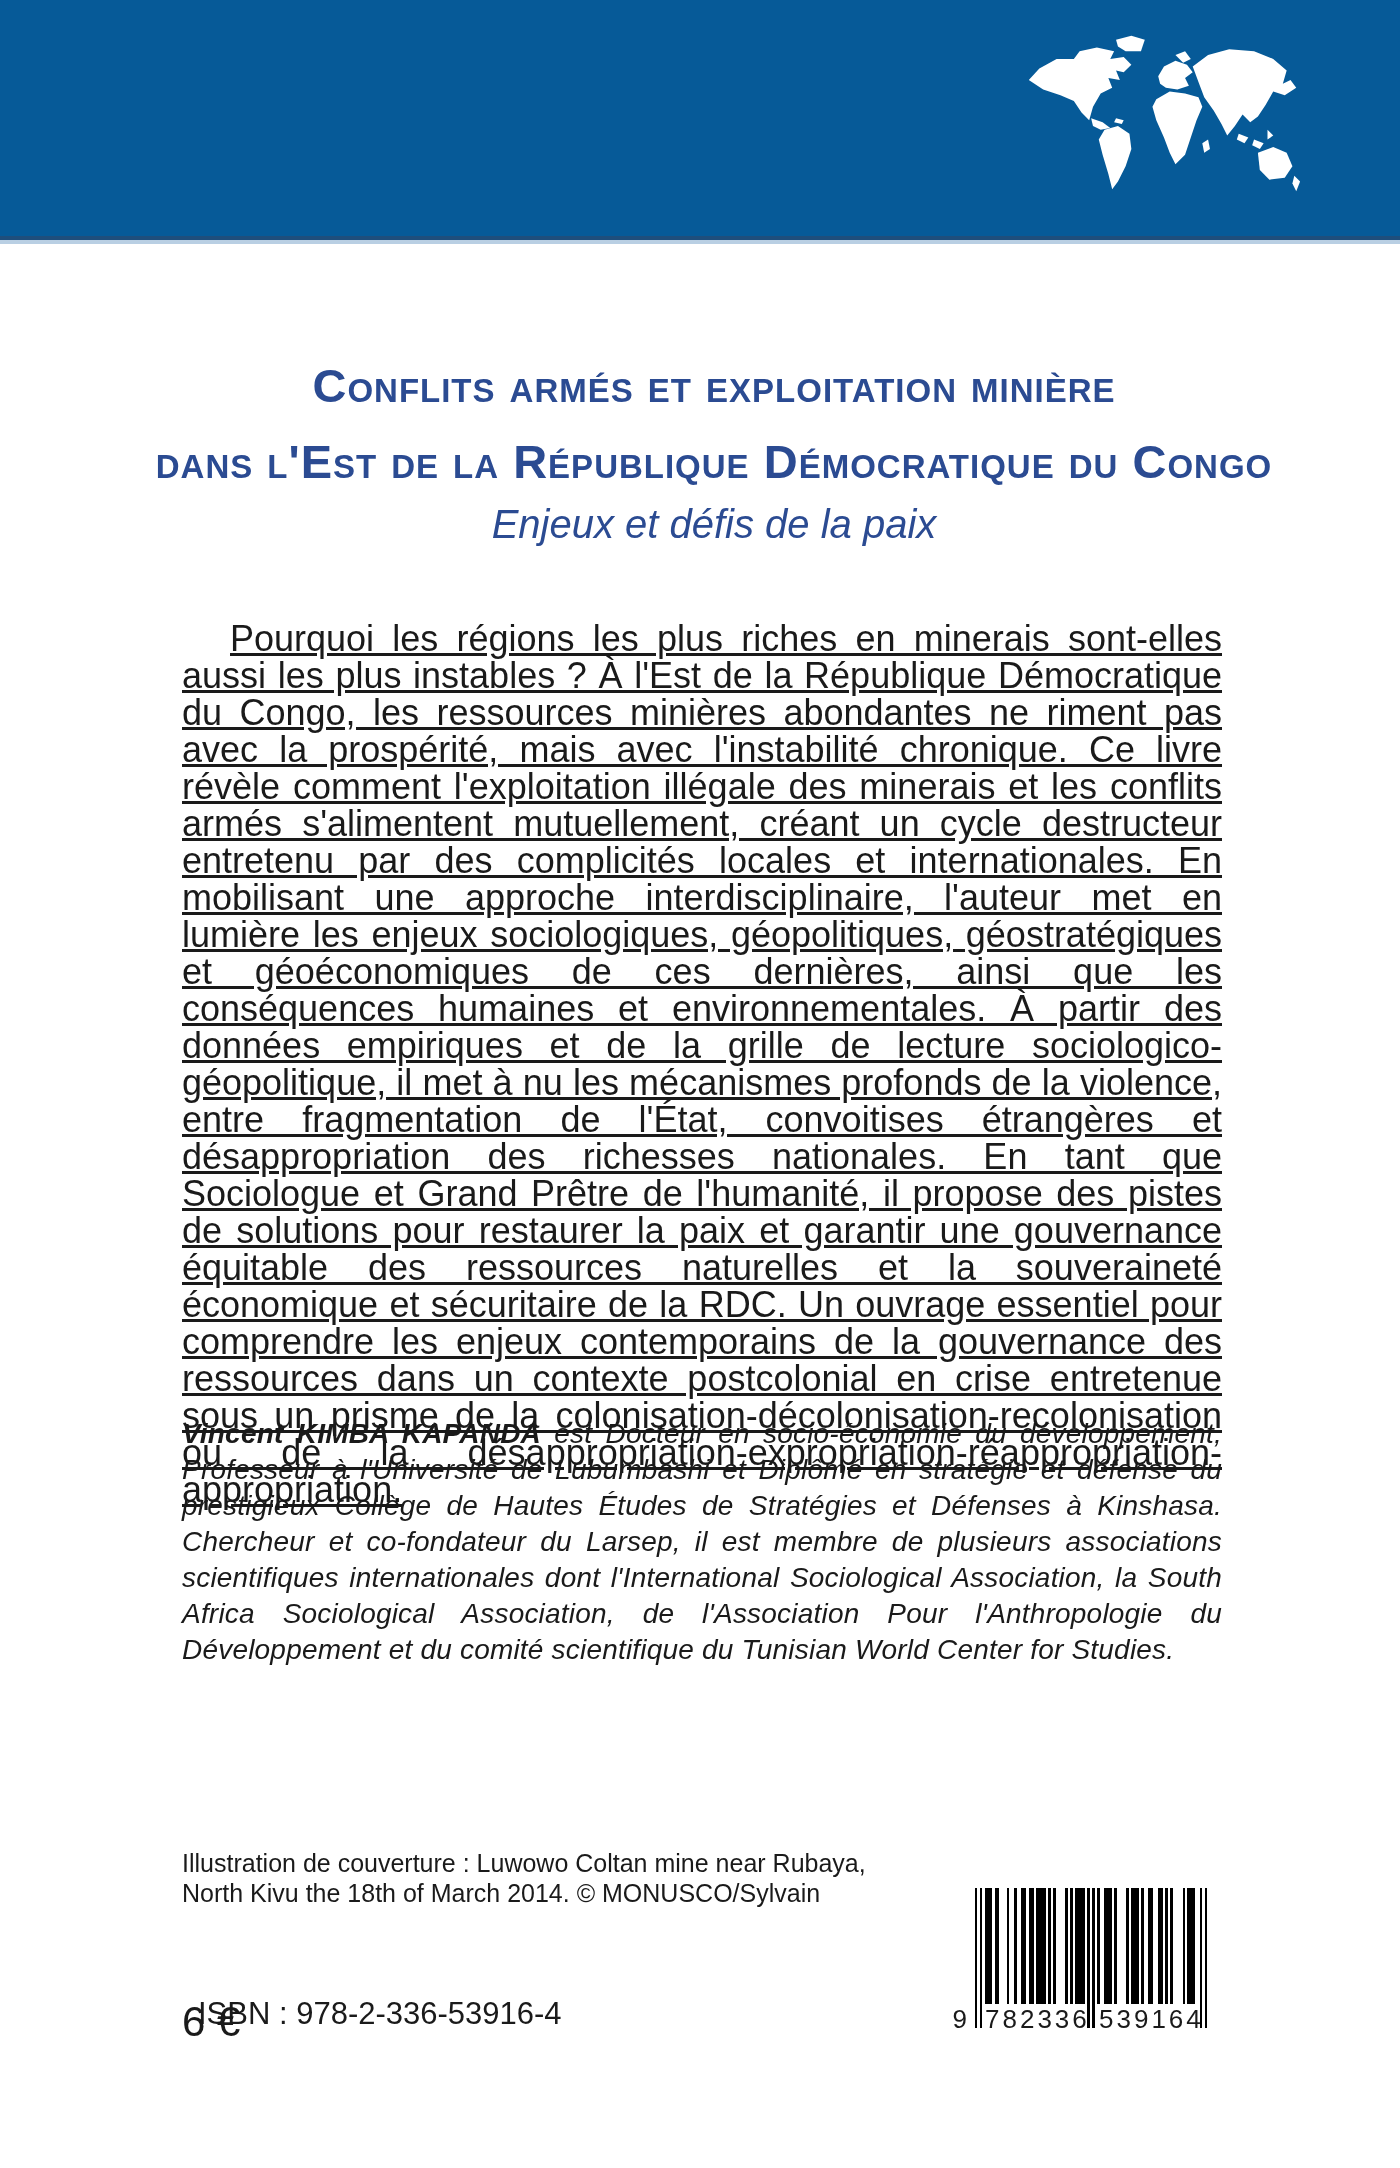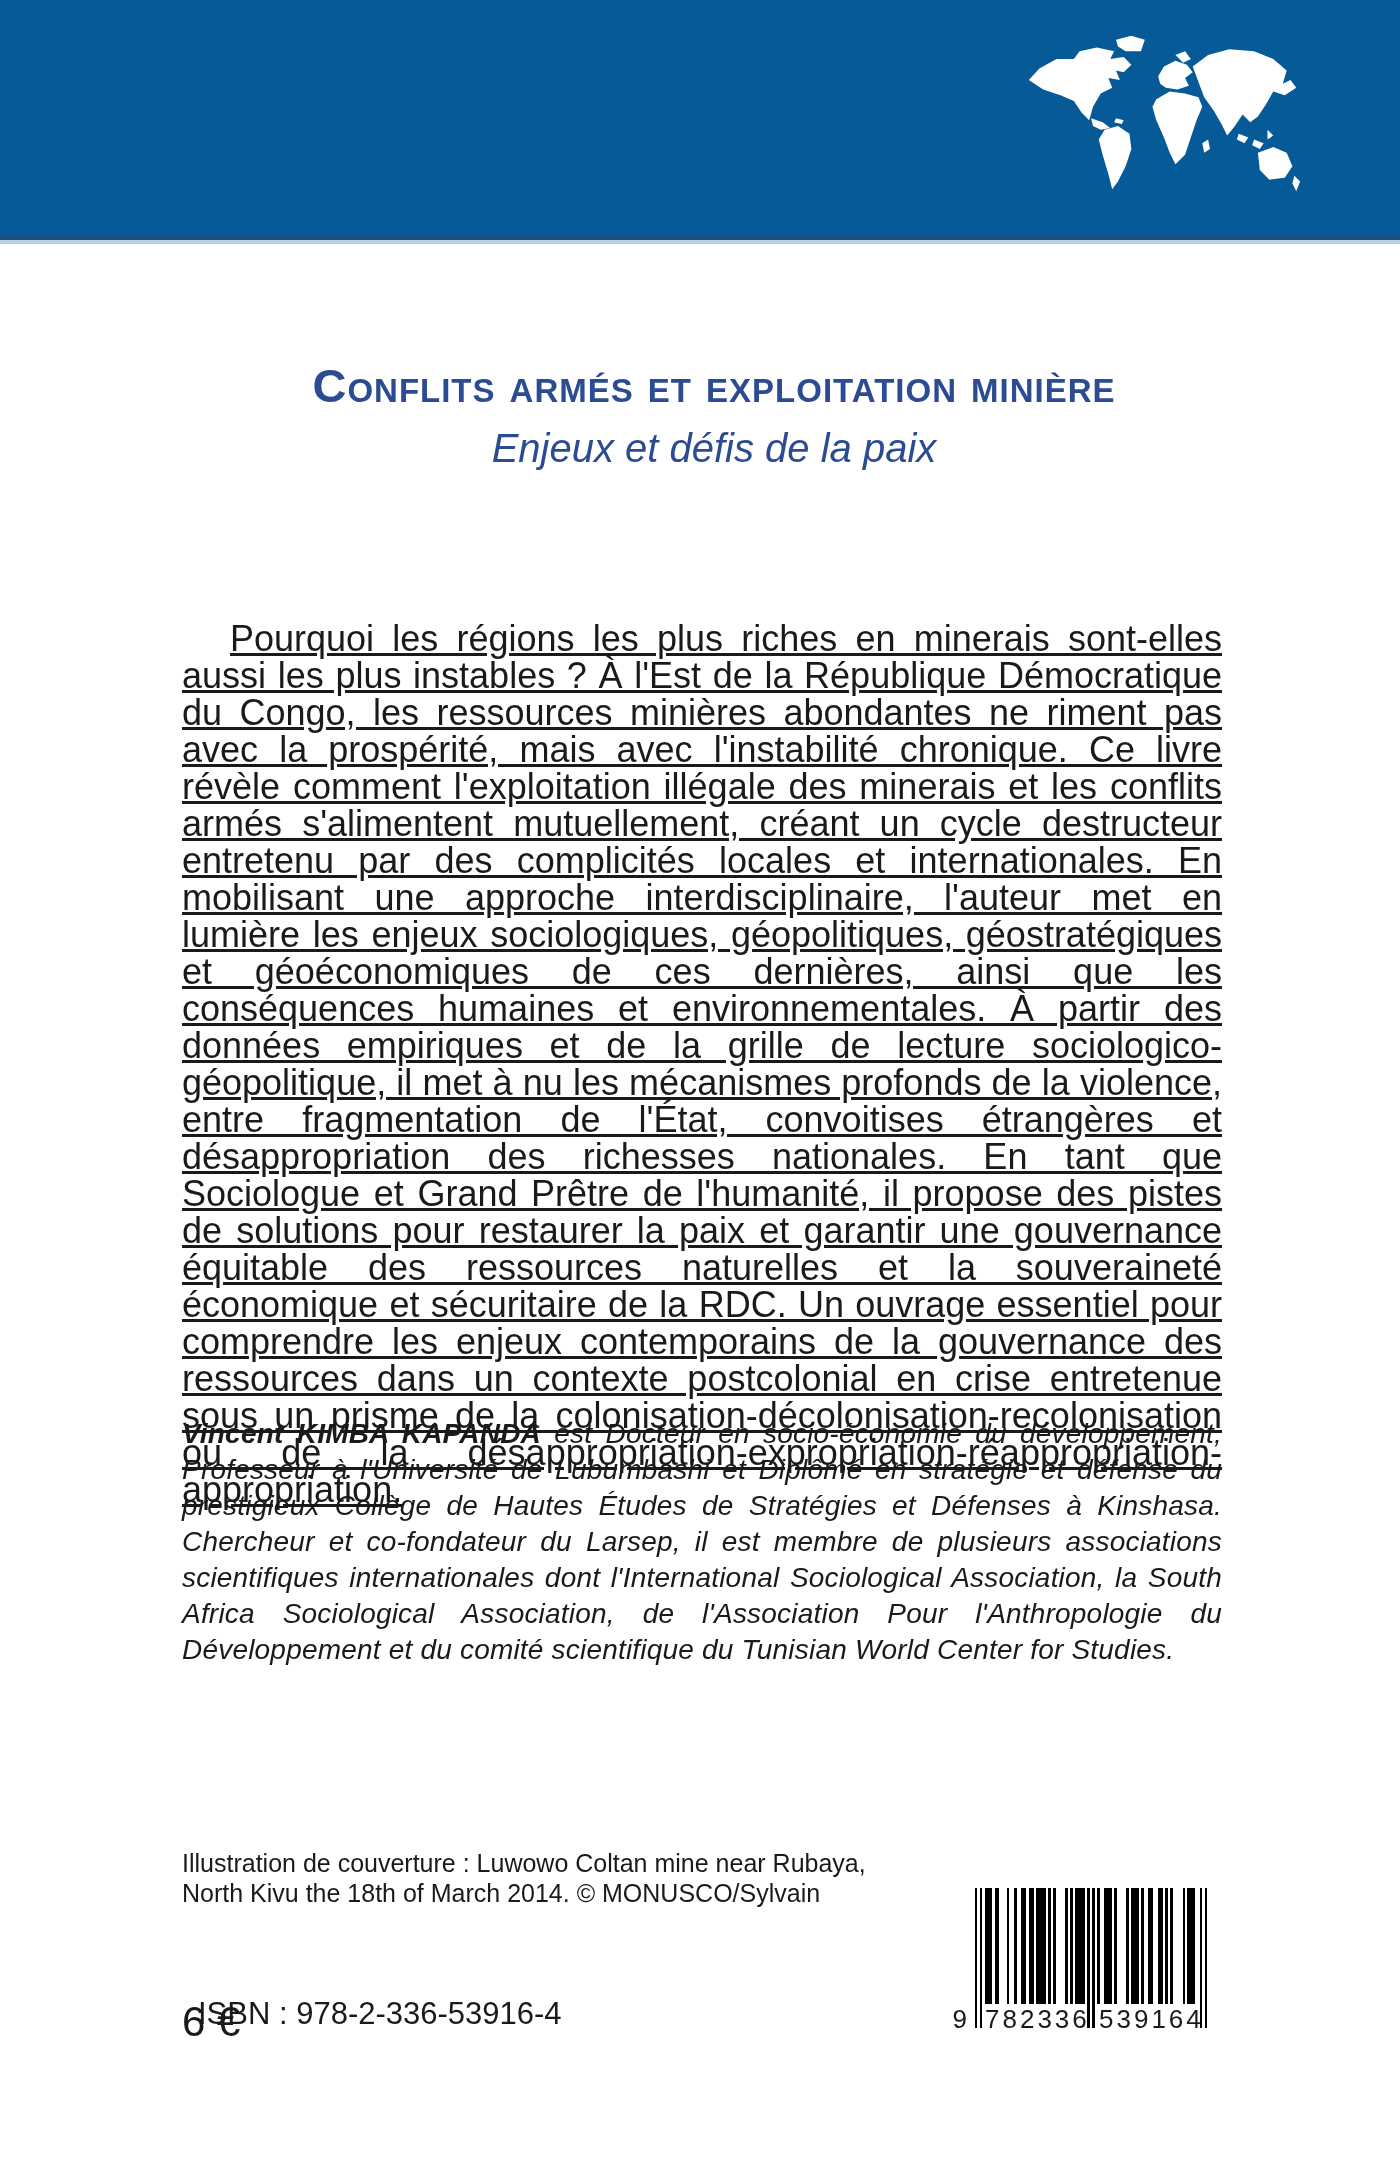--- a/index.html
+++ b/index.html
@@ -129,20 +129,21 @@
       <path d="M254,104 L260,110 L254,114 Z"></path>
 
       <path d="M244,128 L260,122 L274,128 L280,142 L272,154 L256,156 L246,146 Z"></path>
 
       <path d="M282,152 L288,158 L284,168 L280,160 Z"></path>
     </svg>
   </div>
 
   <div class="title-block">
     <div class="title-line">Conflits armés et exploitation minière</div>
+    <div class="title-line">dans l'Est de la République Démocratique du Congo</div>
     <div class="subtitle">Enjeux et défis de la paix</div>
   </div>
 
   <p class="synopsis">Pourquoi les régions les plus riches en minerais sont-elles aussi les plus instables ? À l'Est de la République Démocratique du Congo, les ressources minières abondantes ne riment pas avec la prospérité, mais avec l'instabilité chronique. Ce livre révèle comment l'exploitation illégale des minerais et les conflits armés s'alimentent mutuellement, créant un cycle destructeur entretenu par des complicités locales et internationales. En mobilisant une approche interdisciplinaire, l'auteur met en lumière les enjeux sociologiques, géopolitiques, géostratégiques et géoéconomiques de ces dernières, ainsi que les conséquences humaines et environnementales. À partir des données empiriques et de la grille de lecture sociologico-géopolitique, il met à nu les mécanismes profonds de la violence, entre fragmentation de l'État, convoitises étrangères et désappropriation des richesses nationales. En tant que Sociologue et Grand Prêtre de l'humanité, il propose des pistes de solutions pour restaurer la paix et garantir une gouvernance équitable des ressources naturelles et la souveraineté économique et sécuritaire de la RDC. Un ouvrage essentiel pour comprendre les enjeux contemporains de la gouvernance des ressources dans un contexte postcolonial en crise entretenue sous un prisme de la colonisation-décolonisation-recolonisation ou de la désappropriation-expropriation-réappropriation-appropriation.</p>
 
   <p class="bio">
     <span class="author">Vincent KIMBA KAPANDA</span>
     <span>est Docteur en socio-économie du développement, Professeur à l'Université de Lubumbashi et Diplômé en stratégie et défense du prestigieux Collège de Hautes Études de Stratégies et Défenses à Kinshasa. Chercheur et co-fondateur du Larsep, il est membre de plusieurs associations scientifiques internationales dont l'International Sociological Association, la South Africa Sociological Association, de l'Association Pour l'Anthropologie du Développement et du comité scientifique du Tunisian World Center for Studies.</span>
   </p>
 

